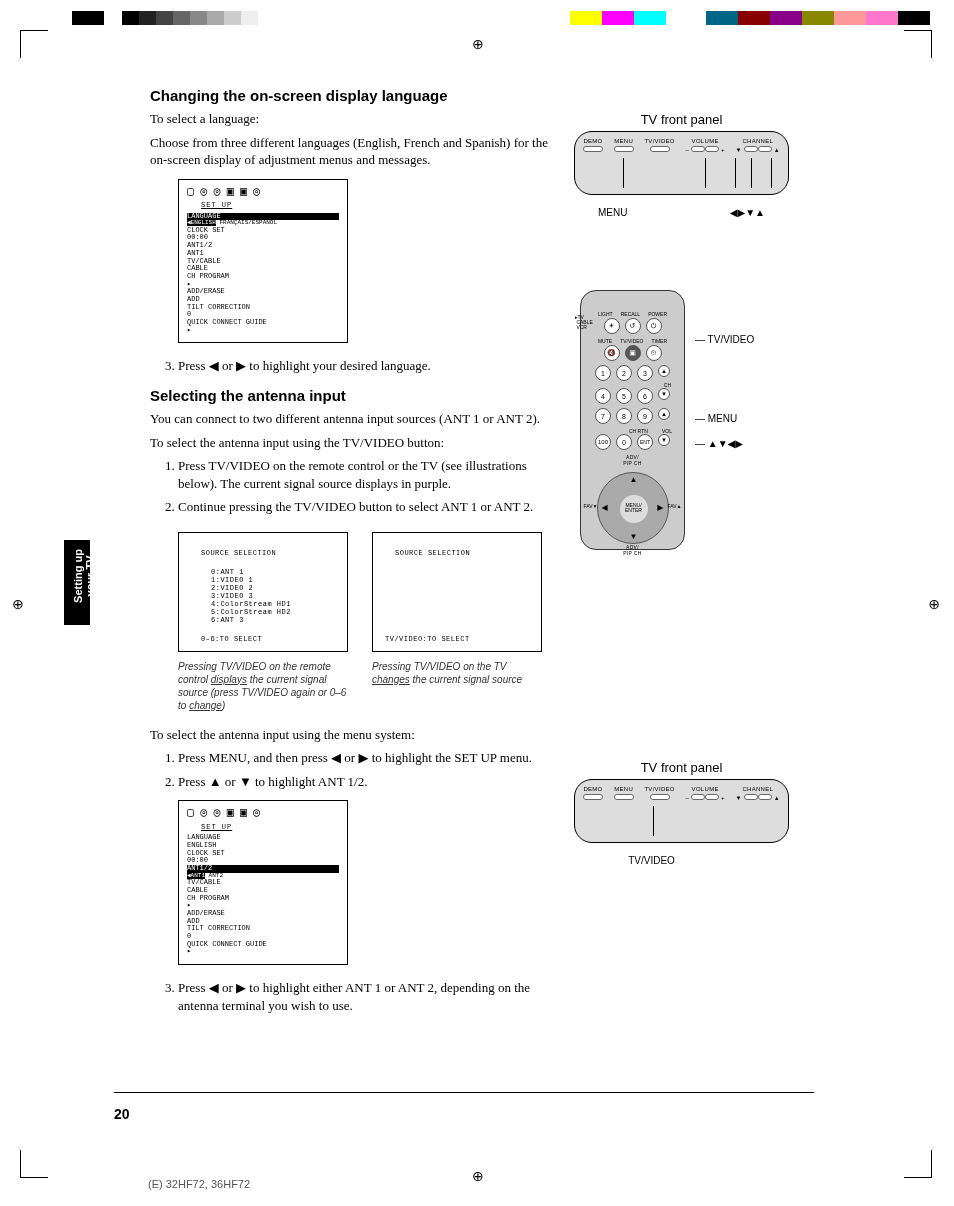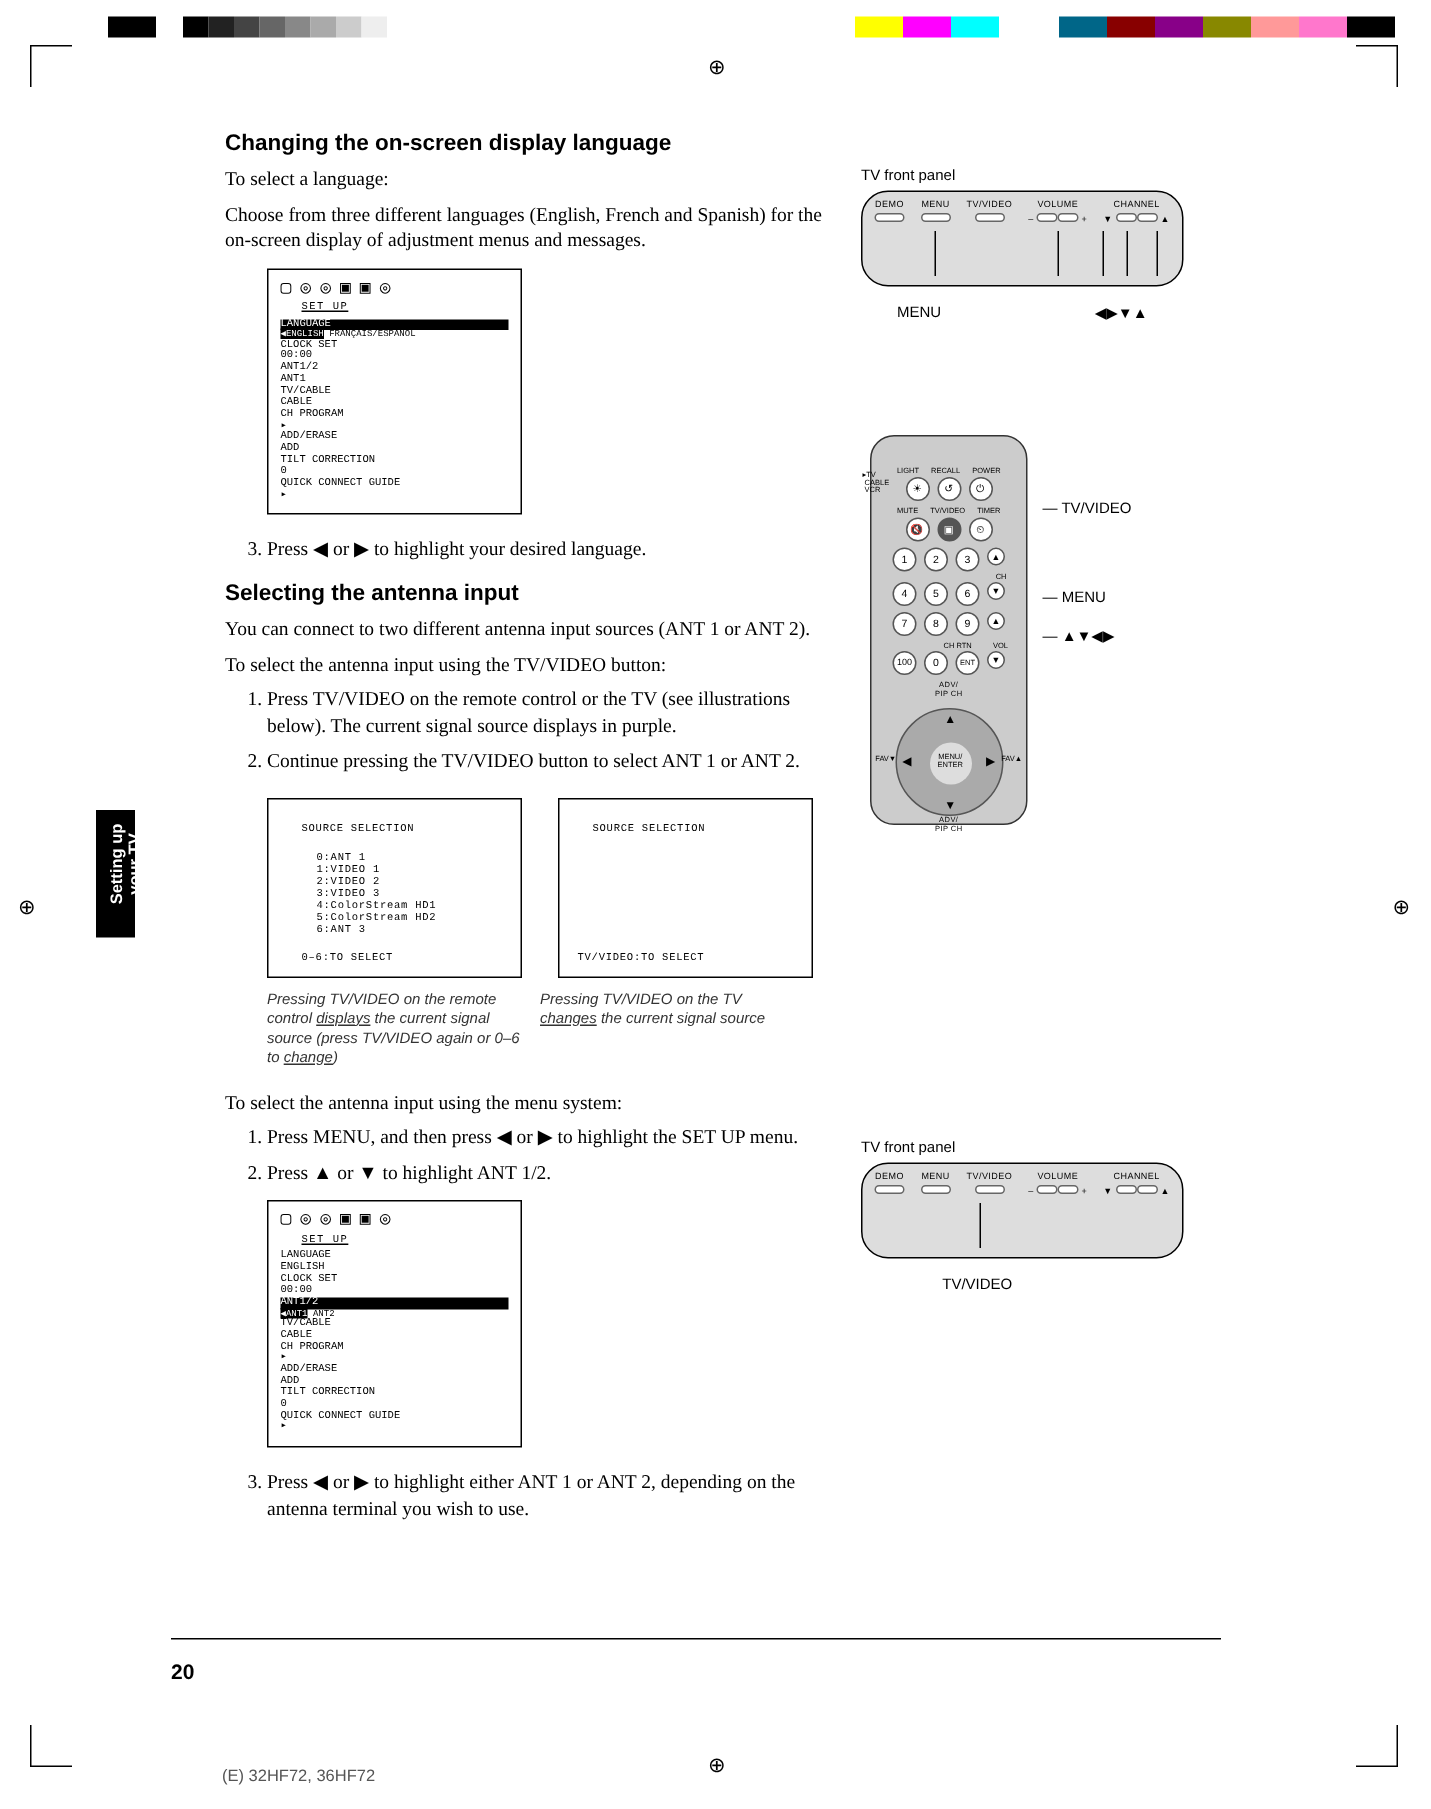--- a/index.html
+++ b/index.html
@@ -63,34 +63,34 @@
     height: 120px;
     font-family: "Courier New", monospace;
     font-size: 7px;
     padding: 16px 10px 8px 32px;
     line-height: 1.15;
     letter-spacing: 0.5px;
     display: flex; flex-direction: column; justify-content: space-between;
   }
   .src-pair { display: flex; gap: 24px; margin: 16px 0 4px 28px; }
   .src-cap { font-style: italic; font-size: 10px; width: 170px; line-height: 1.3; margin-top: 4px; font-family: Arial, sans-serif; color: #333; }
-  .src-cap-wrap { display: flex; gap: 12px; margin-left: 28px; margin-bottom: 14px; }
+  .src-cap-wrap { display: flex; gap: 24px; margin-left: 28px; margin-bottom: 14px; }
 
   
   .sidetab { position: absolute; left: 64px; top: 540px; width: 26px; height: 85px; background: #000; color: #fff; font-family: Arial, sans-serif; font-size: 11px; font-weight: bold; }
   .sidetab span { position: absolute; top: 42px; left: 12px; transform: rotate(-90deg); transform-origin: left top; white-space: nowrap; width: 80px; text-align: center; }
   .sidetab .l1 { top: 76px; left: 8px;}
   .sidetab .l2 { top: 76px; left: 20px;}
 
   
   .diagram { position: absolute; font-family: Arial, sans-serif; font-size: 9px; }
   .tvpanel {
     width: 215px;
   }
-  .tvpanel .title { text-align: left; font-size: 10px; margin-bottom: 4px; }
+  .tvpanel .title { text-align: center; font-size: 13px; margin-bottom: 4px; }
   .tvpanel .panel {
     border: 1px solid #000; border-radius: 18px; background: #ddd; padding: 6px 8px 12px 8px;
     height: 64px; position: relative;
   }
   .tvpanel .btns { display: flex; justify-content: space-between; font-size: 6px; letter-spacing: 0.3px; }
   .tvpanel .btncol { text-align: center; }
   .tvpanel .pill { width: 20px; height: 6px; background: #fff; border: 1px solid #666; border-radius: 3px; margin: 2px auto 0 auto; display: block; }
   .tvpanel .dbl .pill { width: 14px; display: inline-block; }
   .tvpanel .leaders span { position: absolute; border-left: 1px solid #000; height: 30px; }
   .tvpanel .lbl { text-align: center; font-size: 10px; margin-top: 12px; }
@@ -370,21 +370,21 @@
         <div style="position:absolute;top:30px;right:4px;font-size:8px">▶</div>
         <div class="center" style="white-space:pre">MENU/
 ENTER</div>
         <div style="position:absolute; top:30px; left:-14px; font-size:5px">FAV▼</div>
         <div style="position:absolute; top:30px; right:-14px; font-size:5px">FAV▲</div>
       </div>
       <div class="tiny" style="white-space:pre">ADV/
 PIP CH</div>
     </div>
     <div class="remote-labels" style="padding-top:44px">
-      <div style="margin-bottom:48px">— <span>TV/VIDEO</span></div>
+      <div style="margin-bottom:68px">— <span>TV/VIDEO</span></div>
       <div>— <span>MENU</span></div>
       <div style="margin-top:14px">— <span>▲▼◀▶</span></div>
     </div>
   </div>
 </div>
 
 <div class="diagram tvpanel" style="top:760px; left:574px;">
   <div class="title">TV front panel</div>
   <div class="panel">
     <div class="btns">

